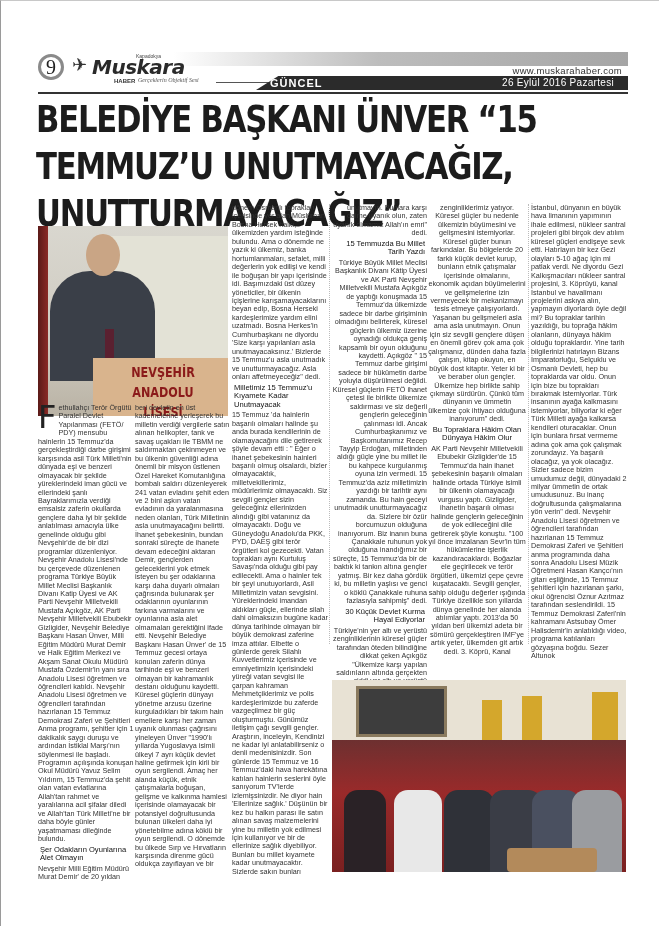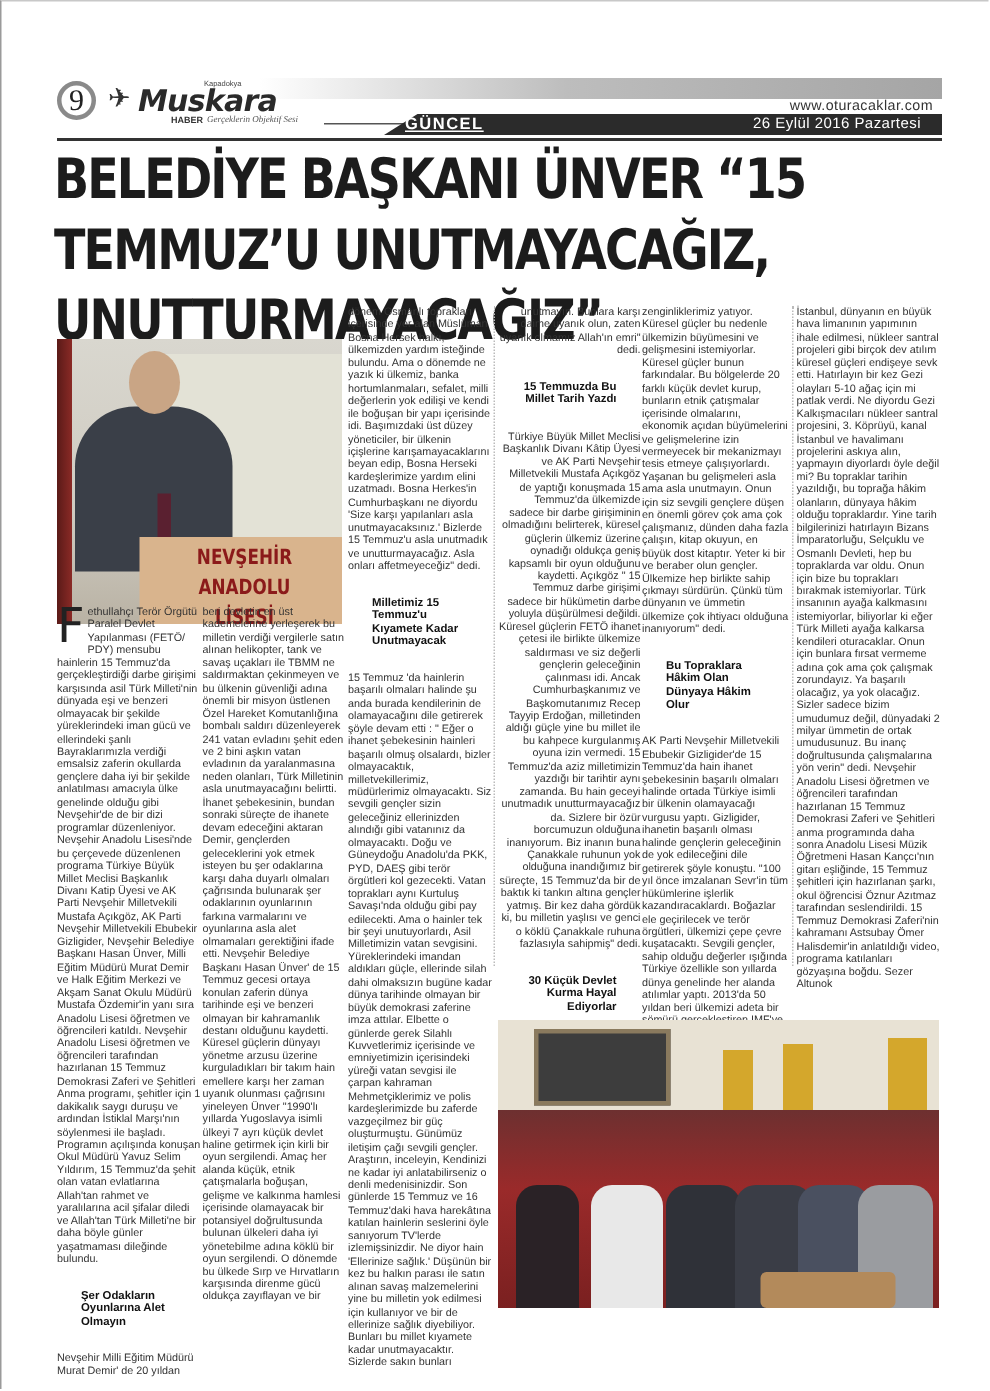--- a/index.html
+++ b/index.html
@@ -9,44 +9,44 @@
   .page-num { position: absolute; left: 0; top: 2px; width: 26px; height: 26px; border-radius: 50%; border: 3px solid #8a8a8a; background: #fff; box-sizing: border-box; display: flex; align-items: center; justify-content: center; font-family: "Liberation Serif", serif; font-size: 20px; color: #222; }
   .logo { position: absolute; left: 34px; top: 0px; width: 140px; height: 34px; }
   .logo-mark { position: absolute; left: 0; top: 2px; font-size: 18px; color: #333; }
   .logo-small { position: absolute; left: 64px; top: 1px; font-size: 5px; color: #444; }
   .logo-name { position: absolute; left: 20px; top: 3px; font-family: "DejaVu Sans", sans-serif; font-weight: bold; font-size: 20px; letter-spacing: -0.5px; color: #2a2a2a; font-style: italic; }
   .logo-sub { position: absolute; left: 42px; top: 26px; font-size: 6px; font-weight: bold; color: #333; }
   .logo-slogan { position: absolute; left: 66px; top: 25px; font-size: 6px; font-style: italic; font-family: "Liberation Serif", serif; color: #555; }
   .grey-band { position: absolute; left: 135px; top: 0; width: 455px; height: 14px; background: linear-gradient(90deg, #ffffff 0%, #bdbdbd 45%, #a5a5a5 100%); clip-path: polygon(0 0, 100% 0, 100% 100%, 0 100%); }
   .url { position: absolute; right: 6px; top: 13px; font-size: 9.5px; color: #333; letter-spacing: 0.3px; }
   .dark-band { position: absolute; left: 218px; top: 24px; width: 372px; height: 14px; background: #2b2b2b; clip-path: polygon(6% 0, 100% 0, 100% 100%, 0 100%); }
-  .section { position: absolute; left: 232px; top: 24px; height: 26px; line-height: 14px; color: #fff; font-weight: bold; font-size: 11px; letter-spacing: 1px; text-decoration: underline; }
+  .section { position: absolute; left: 232px; top: 24px; height: 26px; line-height: 14px; color: #fff; font-weight: bold; font-size: 11px; letter-spacing: 1px; }
   .date { position: absolute; right: 14px; top: 24px; height: 14px; line-height: 14px; color: #fff; font-size: 10px; letter-spacing: 0.3px; }
   .rule-thin { position: absolute; left: 178px; top: 30px; width: 60px; height: 1px; background: #555; }
   .rule-main { position: absolute; left: 0; top: 40px; width: 590px; height: 2px; background: #333; }
 
   .headline { position: absolute; left: 36px; top: 96px; width: 590px; font-family: "DejaVu Sans", sans-serif; font-weight: bold; font-size: 37px; line-height: 47px; letter-spacing: -1.5px; color: #1c1c1c; transform: scaleX(0.83); transform-origin: left top; width: 710px; text-align: left; }
 
   .photo1 { position: absolute; left: 38px; top: 206px; width: 190px; height: 190px; overflow: hidden; background: linear-gradient(180deg, #d9d7cf 0%, #cfcbc1 60%, #b9b2a4 100%); margin-top: 20px; }
   .curtain { position: absolute; left: 0; top: 0; width: 10px; height: 190px; background: linear-gradient(90deg, #5a1a18, #8a2a26); }
   .screen { position: absolute; left: 70px; top: 10px; width: 125px; height: 125px; background: #e3e2d6; }
   .person { position: absolute; left: 12px; top: 45px; width: 105px; height: 110px; background: #3a3f48; border-radius: 40px 40px 0 0; }
   .head { position: absolute; left: 38px; top: 5px; width: 34px; height: 42px; background: #c9a585; border-radius: 50%; }
   .tie { position: absolute; left: 55px; top: 58px; width: 9px; height: 50px; background: #5a2030; }
   .podium { position: absolute; left: 55px; top: 132px; width: 140px; height: 60px; background: #d9b48d; }
   .podium-text { position: absolute; left: 70px; top: 136px; width: 110px; text-align: center; color: #8b1a1a; font-weight: bold; font-size: 14px; line-height: 20px; font-family: "DejaVu Sans", sans-serif; transform: scaleX(0.8); }
 
   .col { position: absolute; font-size: 7.2px; line-height: 8.45px; color: #333; text-align: left; }
   .col p { margin: 0; }
-  .col h4 { margin: 16px; font-size: 7.6px; line-height: 8.6px; font-weight: bold; color: #111; }
+  .col h4 { margin: 2px; font-size: 7.6px; line-height: 8.6px; font-weight: normal; color: #111; }
   .c1 { left: 38px; top: 404px; width: 96px; }
   .c2 { left: 135px; top: 404px; width: 96px; }
   .c3 { left: 232px; top: 204px; width: 96px; }
   .c4 { left: 331px; top: 204px; width: 96px; text-align: right; }
-  .c5 { left: 428px; top: 204px; width: 98px; }
+  .c5 { left: 428px; top: 204px; width: 98px; text-align: center; }
   .c6 { left: 531px; top: 204px; width: 96px; }
   .dropcap { float: left; font-size: 32px; line-height: 26px; font-weight: normal; margin: 0 2px 0 0; color: #222; font-family: "DejaVu Sans", sans-serif; }
   .sep { position: absolute; top: 204px; width: 0; height: 440px; border-left: 1px dotted #bbb; }
 
   .photo2 { position: absolute; left: 332px; top: 680px; width: 294px; height: 192px; overflow: hidden; background: #e8e2d4; }
   .wall-art { position: absolute; left: 24px; top: 6px; width: 85px; height: 45px; background: #3d3d3d; border: 3px solid #8a7a5e; }
   .banner { position: absolute; width: 20px; height: 50px; background: #d4a72c; }
   .seats { position: absolute; left: 0; top: 60px; width: 294px; height: 132px; background: linear-gradient(180deg, #6d3030 0%, #9a2a2a 40%, #7a2020 100%); }
   .vip { position: absolute; bottom: 0; height: 82px; background: #2f3138; border-radius: 14px 14px 0 0; }
   .table { position: absolute; left: 175px; top: 168px; width: 90px; height: 24px; background: #b38a5b; border-radius: 4px; }
@@ -60,21 +60,21 @@
   <div class="grey-band"></div>
   <div class="page-num">9</div>
   <div class="logo">
     <span class="logo-mark">✈</span>
     <span class="logo-small">Kapadokya</span>
     <span class="logo-name">Muskara</span>
     <span class="logo-sub">HABER</span>
     <span class="logo-slogan">Gerçeklerin Objektif Sesi</span>
   </div>
   <div class="rule-thin"></div>
-  <div class="url">www.oturacaklar.com</div>
+  <div class="url">www.muskarahaber.com</div>
   <div class="dark-band"></div>
   <div class="section">GÜNCEL</div>
   <div class="date">26 Eylül 2016 Pazartesi</div>
   <div class="rule-main"></div>
 </div>
 
 <div class="headline">BELEDİYE BAŞKANI ÜNVER “15 TEMMUZ’U UNUTMAYACAĞIZ, UNUTTURMAYACAĞIZ”</div>
 
 <div class="photo1">
   <div class="curtain"></div>

